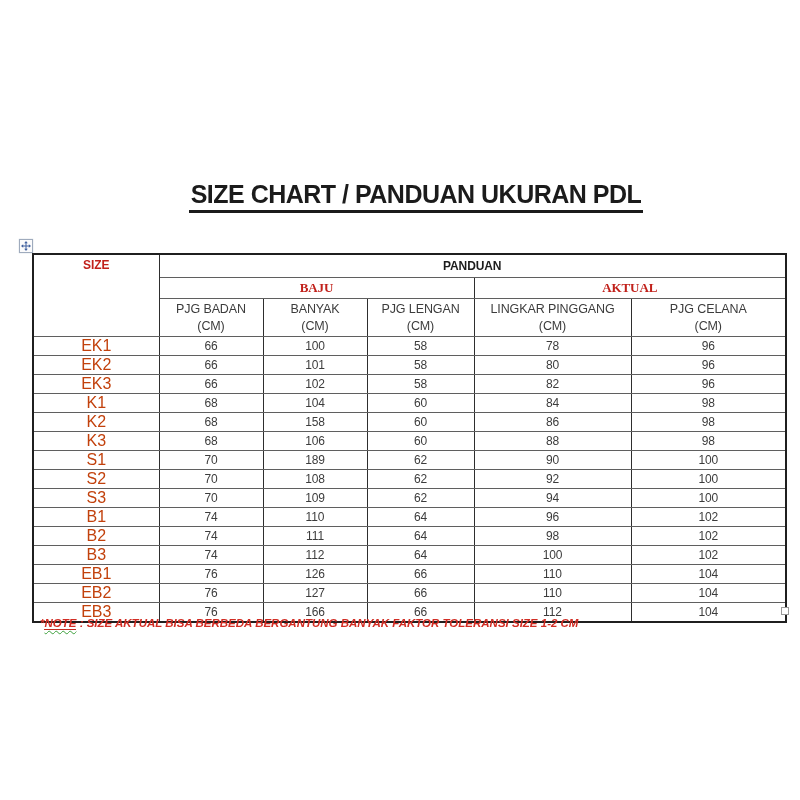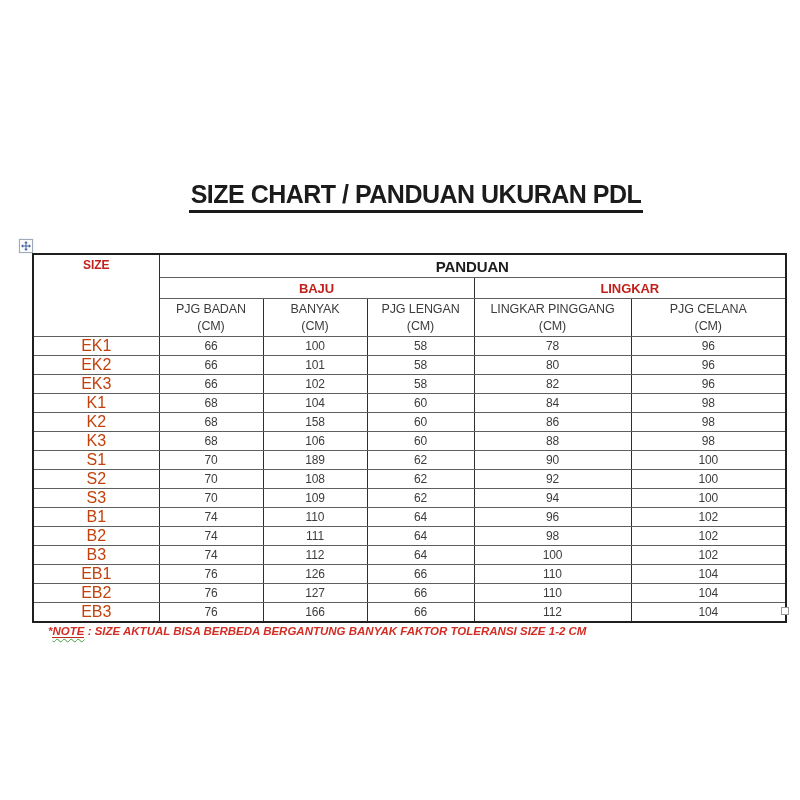--- a/index.html
+++ b/index.html
@@ -29,44 +29,44 @@
     border-collapse:collapse;table-layout:fixed;
     border:2px solid #1f1f1f;background:#fff;
   }
   table.size-chart td{
     border-left:1px solid #2e2e2e;border-right:1px solid #2e2e2e;
     border-top:1px solid #5f5f5f;border-bottom:1px solid #5f5f5f;
     text-align:center;vertical-align:middle;padding:0;overflow:hidden;
     letter-spacing:-0.1px;
   }
   .row-panduan td{height:22px;}
-  .row-groups td{height:20px;}
+  .row-groups td{height:20px;font-family:Liberation Serif, serif;}
   .row-colheads td{height:37px;}
   .data-row td{height:17.5px;}
 
   .size-cell{
     vertical-align:top !important;padding-top:3px !important;
     font-weight:700;font-size:12px;color:#c1211b;
   }
-  .panduan-cell{font-weight:700;font-size:15px;color:#1c1c1c;}
+  .panduan-cell{font-weight:700;font-size:12px;color:#1c1c1c;}
   .group-cell{font-weight:700;font-size:13px;color:#c1211b;}
   .col-head{font-size:12.5px;color:#3c3c3c;line-height:1.3;}
   .size-label{font-weight:400;font-size:16px;color:#c2410c;}
   .val{font-size:12px;color:#3c3c3c;}
 
   
   .resize-handle{
     position:absolute;left:781px;top:607px;width:8px;height:8px;
     box-sizing:border-box;background:#ffffff;border:1px solid #9a9a9a;
     cursor:nwse-resize;
   }
 
   
   .note{
-    position:absolute;left:36px;top:613px;margin:12px;
+    position:absolute;left:36px;top:613px;margin:4px;
     font-size:11.5px;font-weight:700;font-style:italic;color:#d22d24;
     white-space:nowrap;
   }
   .note-label{
     border-bottom:1.5px solid #c22a20;
     text-decoration:underline wavy #3da03d 1px;
     text-underline-offset:2.5px;
   }
 </style>
 </head>
@@ -100,21 +100,21 @@
         <col style="width:157px">
         <col style="width:155px">
     </colgroup>
     <tbody>
       <tr class="row-panduan">
         <td class="size-cell" rowspan="3">SIZE</td>
         <td class="panduan-cell" colspan="5">PANDUAN</td>
       </tr>
       <tr class="row-groups">
         <td class="group-cell" colspan="3">BAJU</td>
-        <td class="group-cell" colspan="2">LINGKAR</td>
+        <td class="group-cell" colspan="2">AKTUAL</td>
       </tr>
       <tr class="row-colheads">
         <td class="col-head"><span>PJG BADAN</span><br><span>(CM)</span></td>
         <td class="col-head"><span>BANYAK</span><br><span>(CM)</span></td>
         <td class="col-head"><span>PJG LENGAN</span><br><span>(CM)</span></td>
         <td class="col-head"><span>LINGKAR PINGGANG</span><br><span>(CM)</span></td>
         <td class="col-head"><span>PJG CELANA</span><br><span>(CM)</span></td>
       </tr>
 
       <tr class="data-row">

